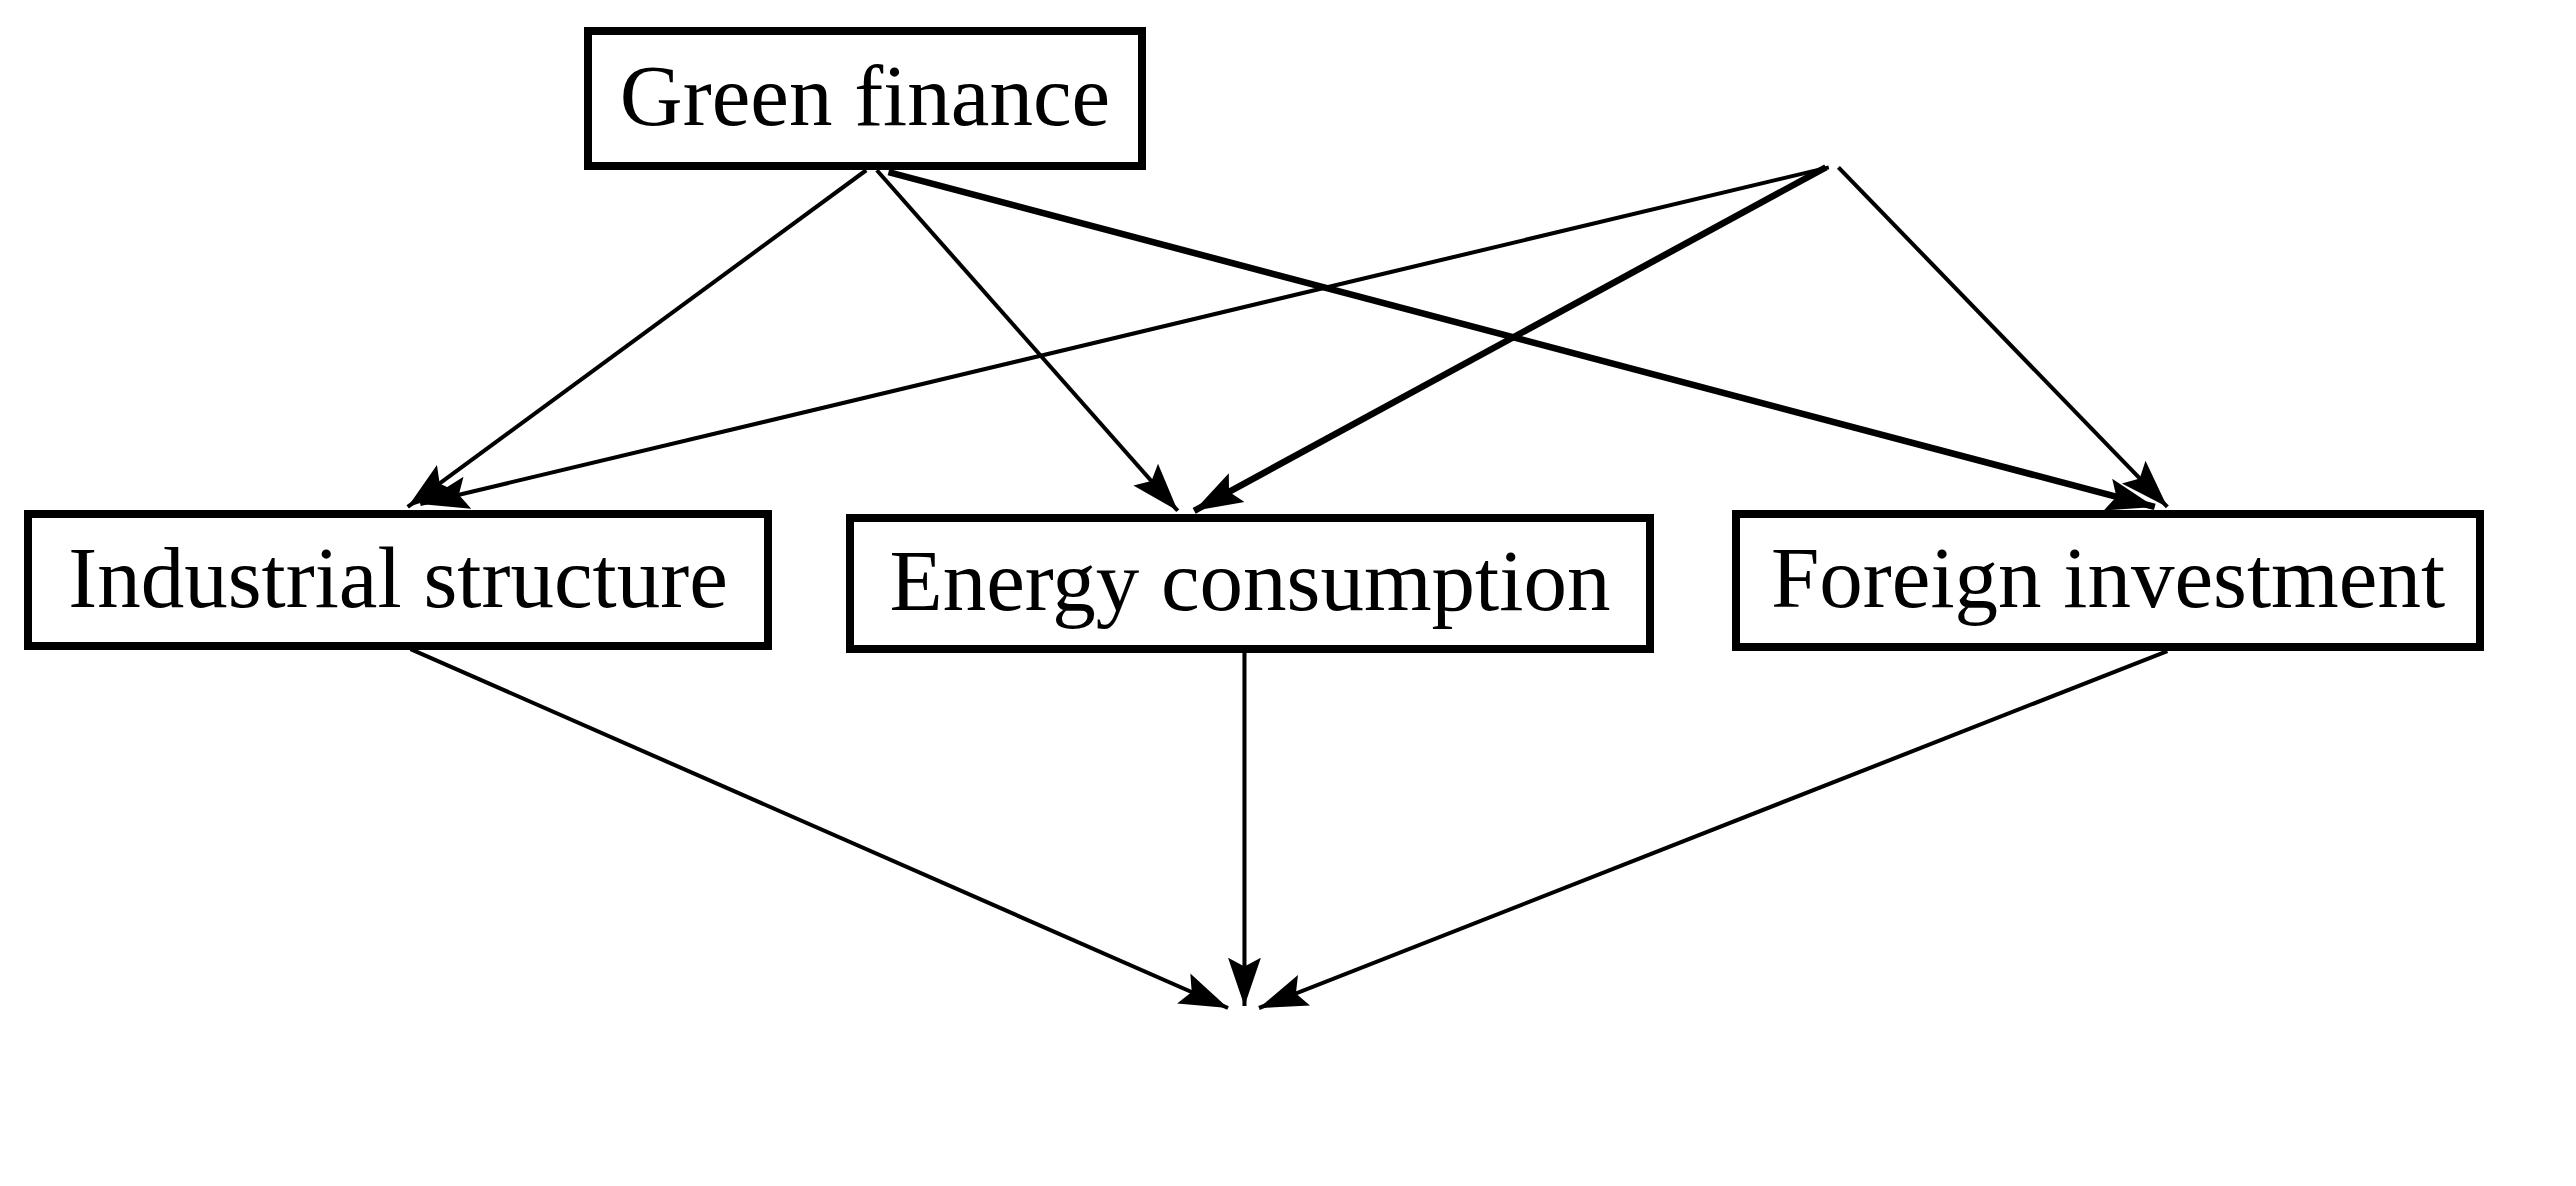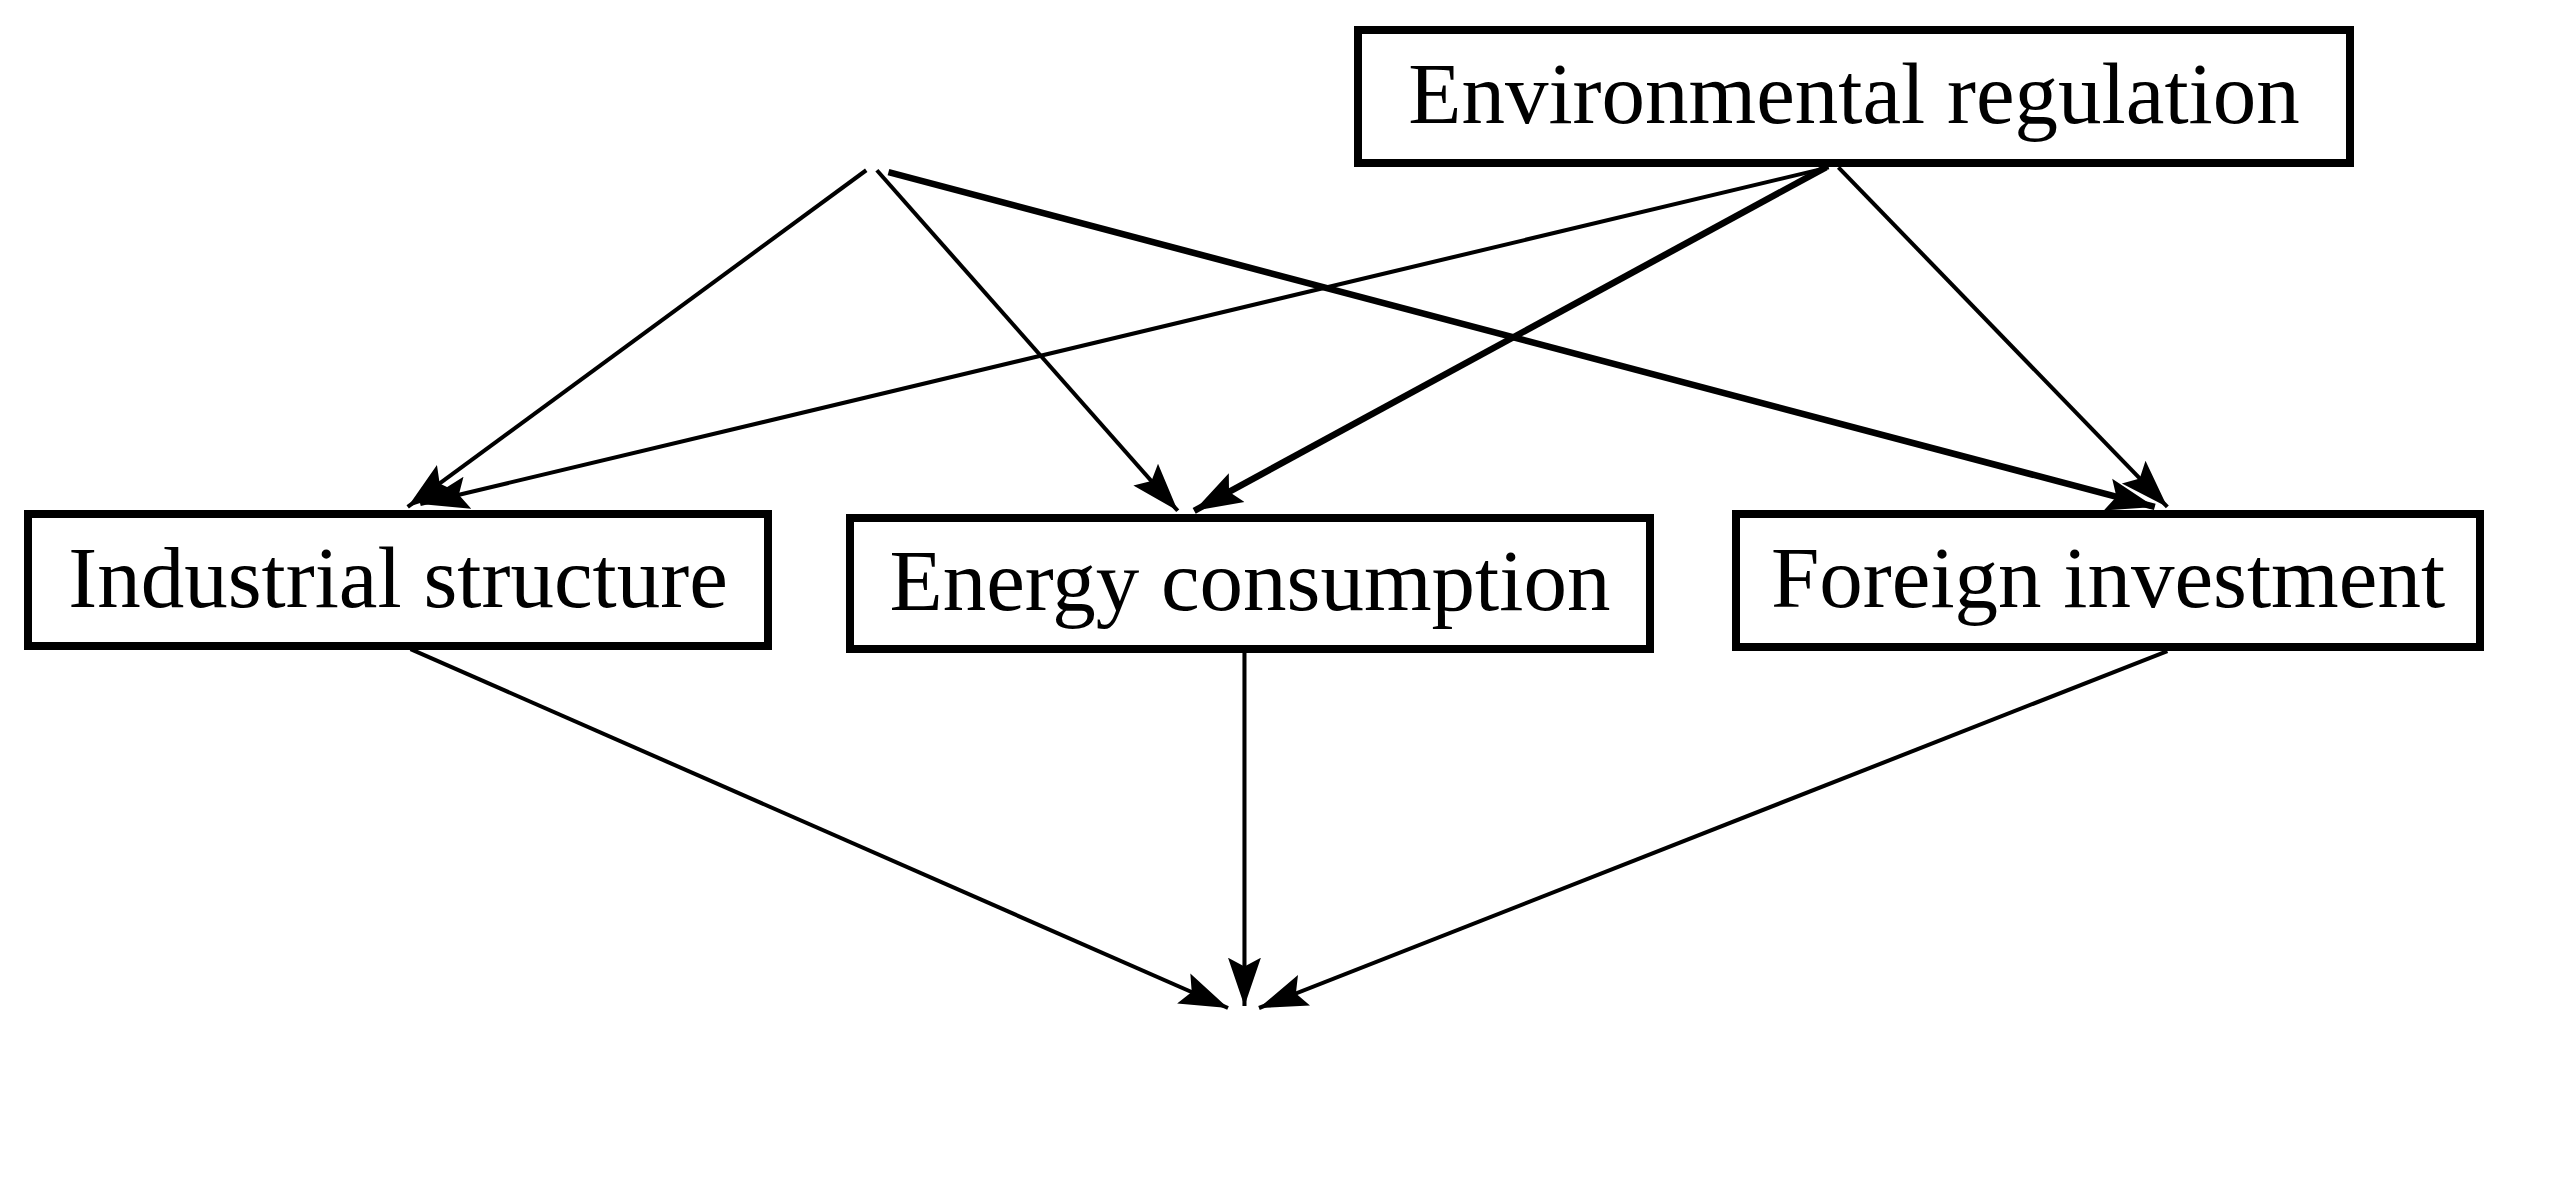--- a/index.html
+++ b/index.html
@@ -66,24 +66,24 @@
 
     <line class="edge thin" x1="1890" y1="173" x2="434" y2="521" marker-end="url(#arrowhead)"></line>
     <line class="edge bold" x1="1887" y1="173" x2="1234" y2="528" marker-end="url(#arrowhead)"></line>
     <line class="edge thin" x1="1900" y1="173" x2="2240" y2="524" marker-end="url(#arrowhead)"></line>
 
     <line class="edge thin" x1="424" y1="671" x2="1269" y2="1042" marker-end="url(#arrowhead)"></line>
     <line class="edge thin" x1="1286" y1="675" x2="1286" y2="1040" marker-end="url(#arrowhead)"></line>
     <line class="edge thin" x1="2240" y1="673" x2="1301" y2="1042" marker-end="url(#arrowhead)"></line>
   </svg>
 
+  <div class="node" id="node-green-finance">
+    <span>Green finance</span>
+  </div>
 
-  <div class="node" id="node-environmental-regulation">
-    <span>Environmental regulation</span>
-  </div>
 
   <div class="node" id="node-industrial-structure">
     <span>Industrial structure</span>
   </div>
 
   <div class="node" id="node-energy-consumption">
     <span>Energy consumption</span>
   </div>
 
   <div class="node" id="node-foreign-investment">

